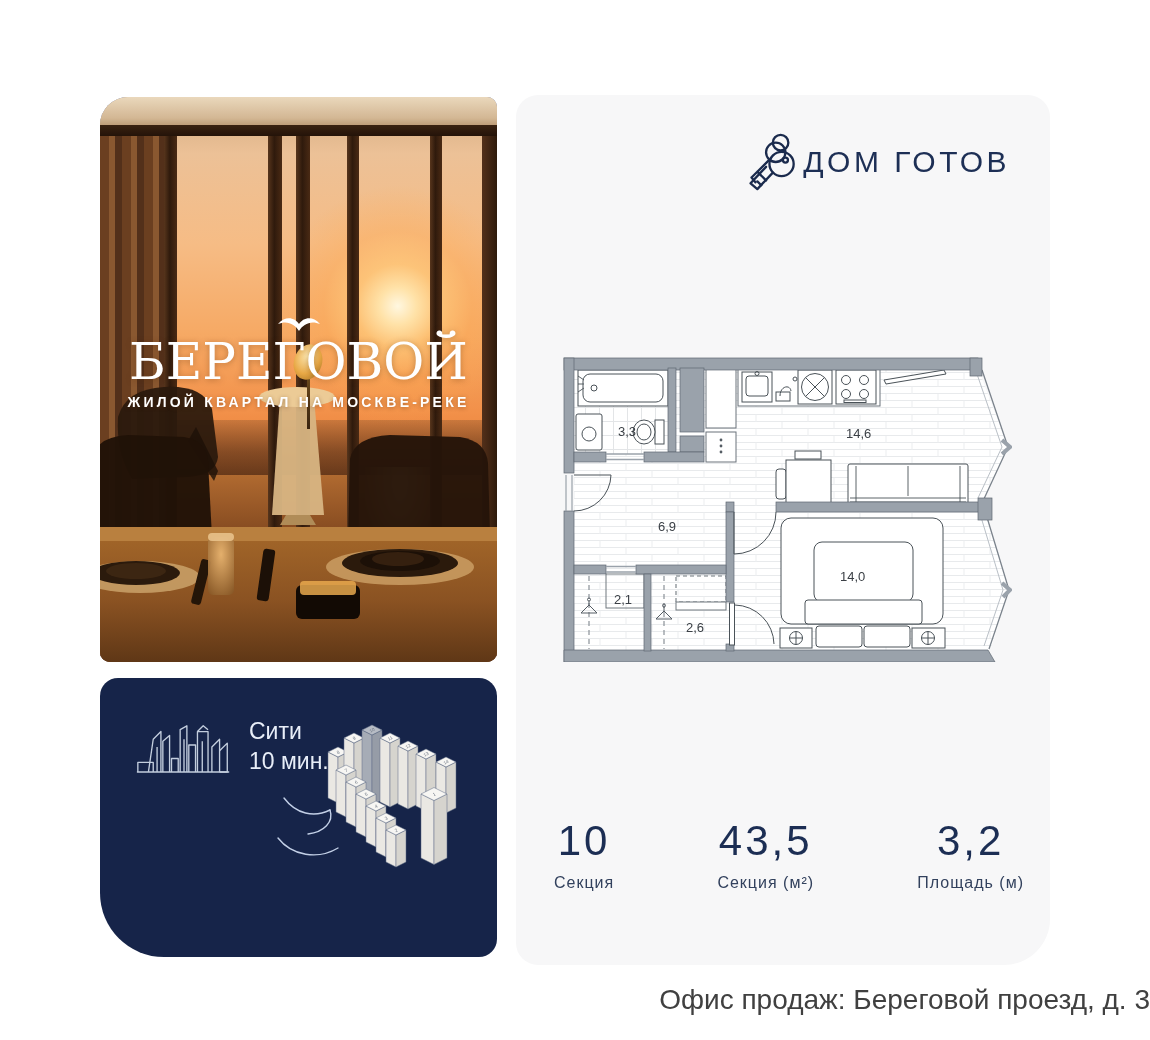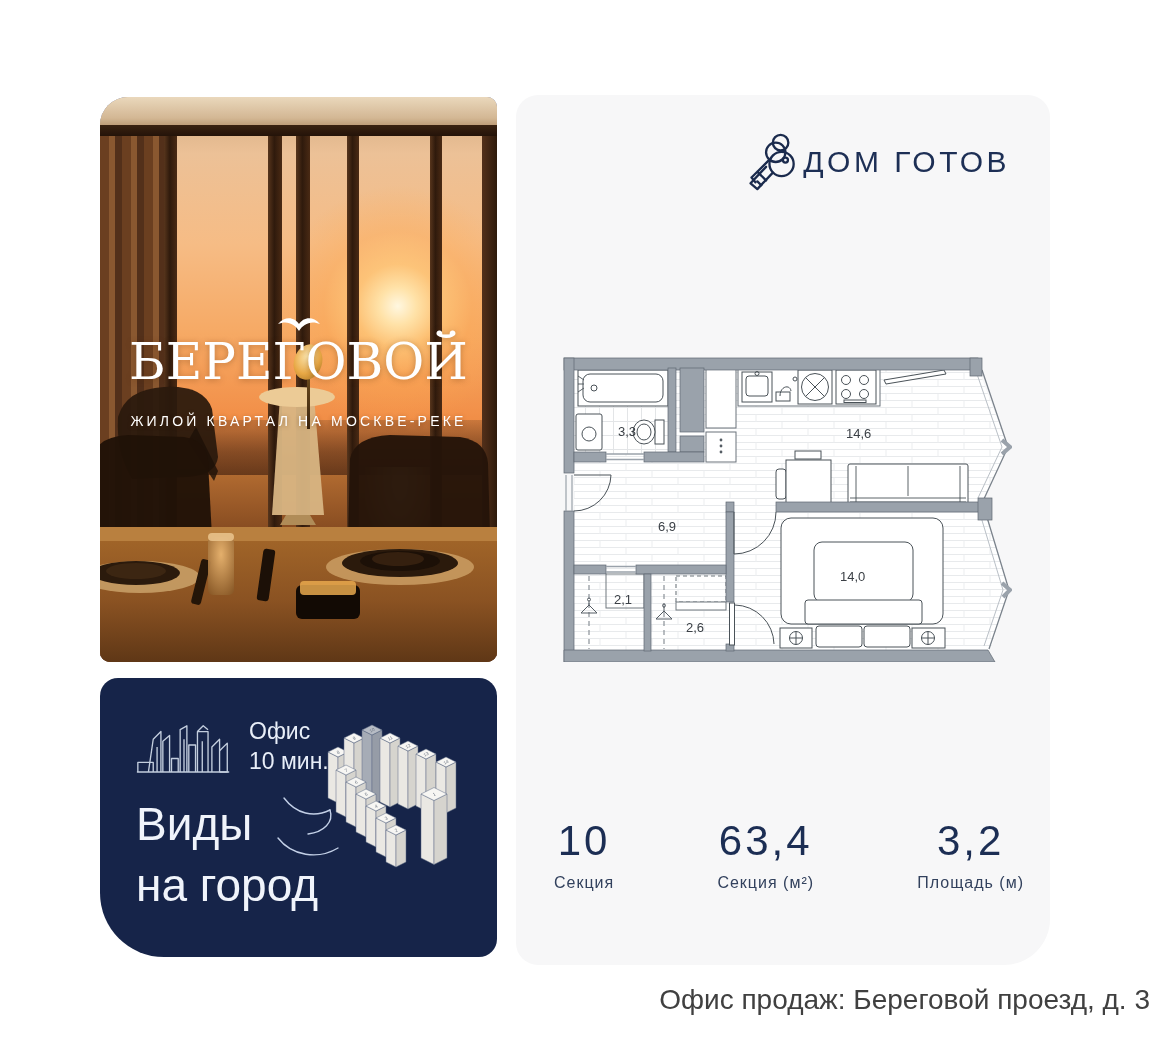--- a/index.html
+++ b/index.html
@@ -31,21 +31,21 @@
   .curtainL{position:absolute;left:0;top:30px;width:64px;height:430px;
      background:repeating-linear-gradient(90deg,#6b3f20 0 9px,#8a5830 9px 15px,#53301a 15px 22px);}
   .curtainR{position:absolute;right:0;top:30px;width:15px;height:430px;
      background:linear-gradient(90deg,#53301a,#2e1a0c);}
   .ph-furniture{position:absolute;inset:0;}
   
   .logo{position:absolute;left:0;right:0;top:218px;text-align:center;color:#fff;z-index:5;}
   .logo-bird{display:block;margin:0 auto 0;}
   .logo-title{font-family:"DejaVu Serif","Liberation Serif",serif;font-size:50px;line-height:58px;
      letter-spacing:0px;white-space:nowrap;text-shadow:0 1px 6px rgba(80,40,10,.35);}
-  .logo-sub{margin-top:22px;font-size:14px;font-weight:400;letter-spacing:3.2px;white-space:nowrap;
+  .logo-sub{margin-top:3px;font-size:14px;font-weight:700;letter-spacing:3.2px;white-space:nowrap;
      text-shadow:0 1px 4px rgba(80,40,10,.45);}
   .lamp{position:absolute;left:194px;top:247px;width:28px;height:36px;z-index:4;
      background:radial-gradient(ellipse at 40% 35%,#ffe9b0,#e8a845 55%,#9c6a1d);border-radius:50%;transform:rotate(18deg);}
   .lamp-stem{position:absolute;left:207px;top:280px;width:3px;height:52px;background:linear-gradient(180deg,#6b4a1c,#3a2410);z-index:3;}
 
   
   .promo-card{position:absolute;left:100px;top:678px;width:397px;height:279px;background:#162449;
               border-radius:18px 18px 18px 64px;overflow:hidden;color:#e8eef8;}
   .city-badge{position:absolute;left:34px;top:36px;display:flex;align-items:center;gap:15px;}
   .city-badge-text{font-size:23px;line-height:30px;color:#e8eef8;}
@@ -155,21 +155,21 @@
         <path d="M39,60 V46 H46 V60"></path>
         <path d="M48,60 V16 L55,12 V60"></path>
         <path d="M57,60 V32 H64 V60"></path>
         <path d="M66,60 V18 H77 V60"></path>
         <path d="M66,18 L72,12 L77,16"></path>
         <path d="M81,60 V34 L89,26 V60"></path>
         <path d="M89,38 L97,30 V60 H89"></path>
         <path d="M24,34 V60 M52,26 V60 M71,28 V60"></path>
       </svg>
       <div class="city-badge-text">
-        <div>Офис</div>
+        <div>Сити</div>
         <div>10 мин.</div>
       </div>
     </div>
 
     <svg class="iso-building" id="iso-building" width="175" height="205" viewBox="0 0 175 205">
         <polygon points="12,64 22,69 22,115 12,110" fill="#eae8e3" stroke="#5d6b85" stroke-width="0.5"></polygon>
         <polygon points="32,64 22,69 22,115 32,110" fill="#d6d4ce" stroke="#5d6b85" stroke-width="0.5"></polygon>
         <polygon points="12,64 22,59 32,64 22,69" fill="#f7f6f3" stroke="#5d6b85" stroke-width="0.5"></polygon>
         <text x="22" y="65.8" font-size="4.6" text-anchor="middle" fill="#6a7380" transform="rotate(-27 22 64)">8</text>
         <polygon points="28,50 38,55 38,115 28,110" fill="#eae8e3" stroke="#5d6b85" stroke-width="0.5"></polygon>
@@ -225,24 +225,20 @@
         <polygon points="105,106 118,99.5 131,106 118,112.5" fill="#f7f6f3" stroke="#5d6b85" stroke-width="0.5"></polygon>
         <text x="118" y="107.8" font-size="4.6" text-anchor="middle" fill="#6a7380" transform="rotate(-27 118 106)">1</text>
       </svg>
 
     <svg class="waves" width="120" height="92" viewBox="0 0 120 92" fill="none" stroke="#c2cfe6" stroke-width="1.4" stroke-linecap="round">
       <path d="M8,12 C20,28 38,32 54,24"></path>
       <path d="M54,24 C58,36 48,46 32,48"></path>
       <path d="M2,52 C16,70 42,74 62,62"></path>
     </svg>
 
-    <div class="promo-headline">
-      <div>Виды</div>
-      <div>на город</div>
-    </div>
   </div>
 
   <div class="plan-card">
 
     <div class="status-row">
       <svg width="62" height="66" viewBox="0 0 64 68" fill="none" stroke="#1b2b4d" stroke-width="2.4" stroke-linecap="round" stroke-linejoin="round">
         <circle cx="45" cy="14" r="8"></circle>
         <circle cx="40" cy="24" r="10"></circle>
         <path d="M33,32 L15,50 M15,50 l4,5 M21,44 l4,4"></path>
         <circle cx="46" cy="36" r="12.5"></circle>
@@ -402,21 +398,21 @@
         <text x="282" y="229">14,0</text>
       </g>
     </svg>
 
     <div class="stats">
       <div class="stat">
         <div class="stat-value">10</div>
         <div class="stat-label">Секция</div>
       </div>
       <div class="stat">
-        <div class="stat-value">63,4</div>
+        <div class="stat-value">43,5</div>
         <div class="stat-label">Секция (м²)</div>
       </div>
       <div class="stat">
         <div class="stat-value">3,2</div>
         <div class="stat-label">Площадь (м)</div>
       </div>
     </div>
   </div>
 
   <div class="address">Офис продаж: Береговой проезд, д. 3</div>

